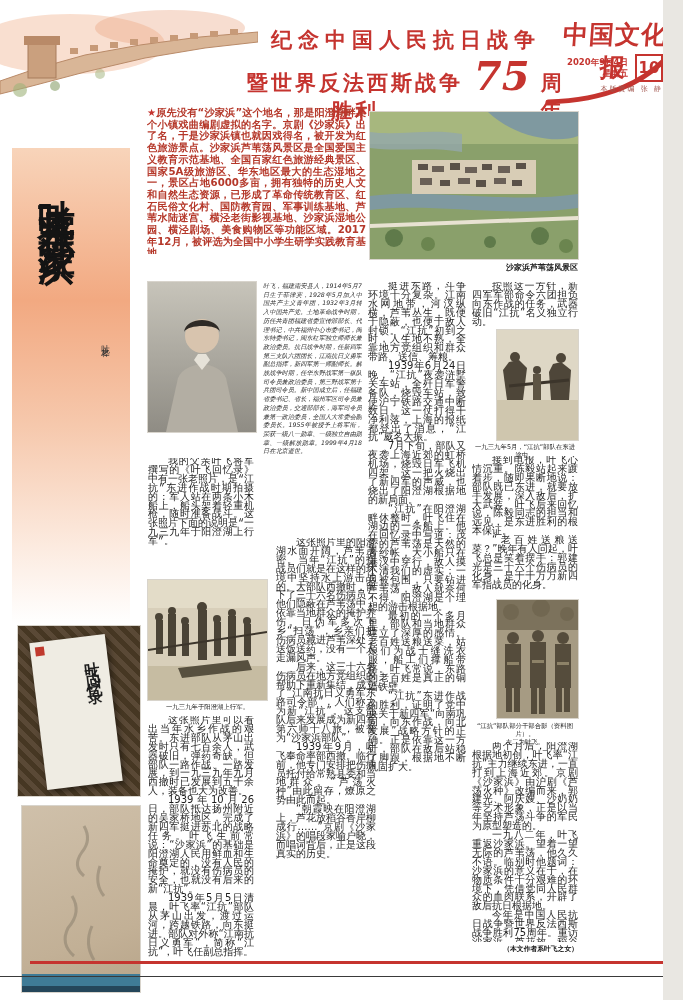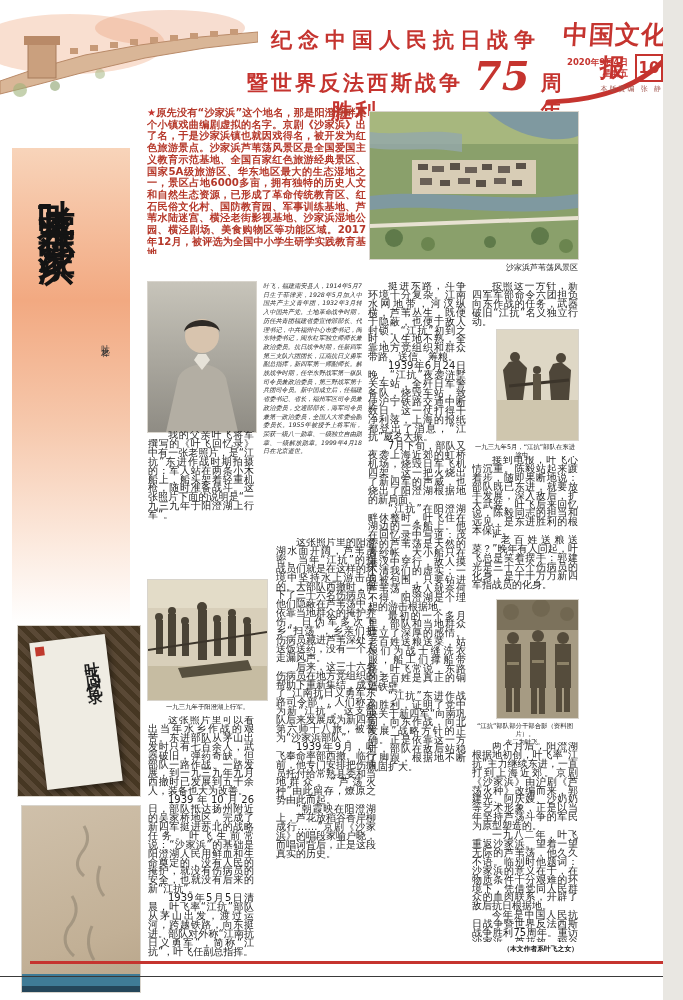--- a/index.html
+++ b/index.html
@@ -25,21 +25,21 @@
           font-family:"DejaVu Serif",serif;letter-spacing:6px;line-height:1;}
   .vauthor{writing-mode:vertical-rl;font-size:8.5px;color:#333;letter-spacing:2px;}
   
   .intro{color:#b5382a;font-size:10.2px;line-height:11.7px;text-align:justify;font-weight:600;overflow:hidden;}
   .star{color:#c5342f;}
   
   .col{font-size:10px;line-height:8.9px;color:#1c1c1c;text-align:justify;overflow:hidden;}
   .para{margin:0;text-indent:2em;}
   .bio{font-style:italic;font-size:6.2px;line-height:8.7px;color:#2a2a2a;text-align:justify;overflow:hidden;}
   .cap{font-size:6.4px;color:#222;text-align:center;line-height:8px;}
-  .cap-r{font-size:8px;font-weight:normal;color:#222;text-align:right;}
+  .cap-r{font-size:8px;font-weight:bold;color:#222;text-align:right;}
   .closing{font-size:6.8px;font-weight:bold;color:#111;text-align:right;}
   .photo{box-shadow:0 0 0 1px #d8d4cc;overflow:hidden;background:#ccc;}
   .rule-red{background:#c5342f;}
   .rule-dark{background:#3a3a3a;}
   .bookcover{position:absolute;left:20px;top:12px;width:76px;height:148px;background:#efece3;
              transform:rotate(-7deg);box-shadow:2px 3px 6px rgba(0,0,0,.45);}
   .booktitle{position:absolute;right:8px;top:14px;writing-mode:vertical-rl;font-size:15px;font-weight:bold;
              letter-spacing:7px;color:#1e1e1e;font-family:"DejaVu Serif",serif;}
   .stamp{position:absolute;left:5px;top:5px;width:9px;height:9px;background:#c03a2e;}
 </style>
@@ -157,21 +157,21 @@
         </defs>
       <rect width="108" height="150" fill="url(#pg)"></rect>
       <path d="M18,150 L30,96 C38,78 70,78 78,96 L90,150 Z" fill="#b3aea3"></path>
       <circle cx="54" cy="54" r="17" fill="#d8c4ae"></circle>
       <path d="M36,50 C38,34 70,34 72,50 C70,42 40,42 36,50 Z" fill="#2e2a26"></path>
       <path d="M46,78 L54,88 L62,78 L58,72 L50,72 Z" fill="#e6e2d8"></path>
     </svg>
   </div>
   <div class="abs bio" style="left:263px;top:282px;width:99px;height:250px;">叶飞，福建南安县人，1914年5月7日生于菲律宾，1928年5月加入中国共产主义青年团，1932年3月转入中国共产党。土地革命战争时期，历任共青团福建省委宣传部部长、代理书记，中共福州中心市委书记，闽东特委书记，闽东红军独立师师长兼政治委员。抗日战争时期，任新四军第三支队六团团长，江南抗日义勇军副总指挥，新四军第一师副师长。解放战争时期，任华东野战军第一纵队司令员兼政治委员，第三野战军第十兵团司令员。新中国成立后，任福建省委书记、省长，福州军区司令员兼政治委员，交通部部长，海军司令员兼第一政治委员，全国人大常委会副委员长。1955年被授予上将军衔，荣获一级八一勋章、一级独立自由勋章、一级解放勋章。1999年4月18日在北京逝世。</div>
 
-  <div class="abs col" style="left:148px;top:431px;width:106px;height:136px;">
+  <div class="abs col" style="left:148px;top:458px;width:106px;height:136px;font-family:Liberation Mono, monospace;">
       <p class="para">我的父亲叶飞将军撰写的《叶飞回忆录》中有一张老照片，是“江抗”东进作战时期拍摄的：军人站在两条小木船上，船头架着轻重机枪，随时准备战斗。这张照片下面的说明是“一九三九年于阳澄湖上行军”。</p>
     </div>
 
   <div class="abs photo" style="left:148px;top:580px;width:119px;height:120px;">
     <svg width="119" height="120" viewBox="0 0 119 120">
       <rect width="119" height="120" fill="#d8cfba"></rect>
       <rect y="0" width="119" height="28" fill="#e3dcc8"></rect>
       <rect y="86" width="119" height="34" fill="#c6bca2"></rect>
       <g fill="#4a4336">
         <rect x="8" y="40" width="7" height="34"></rect>

